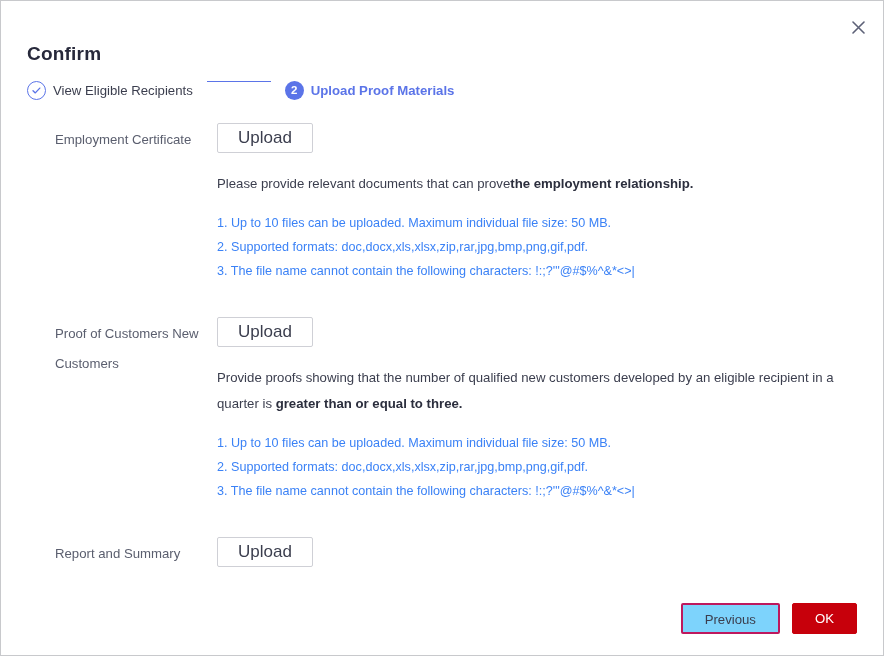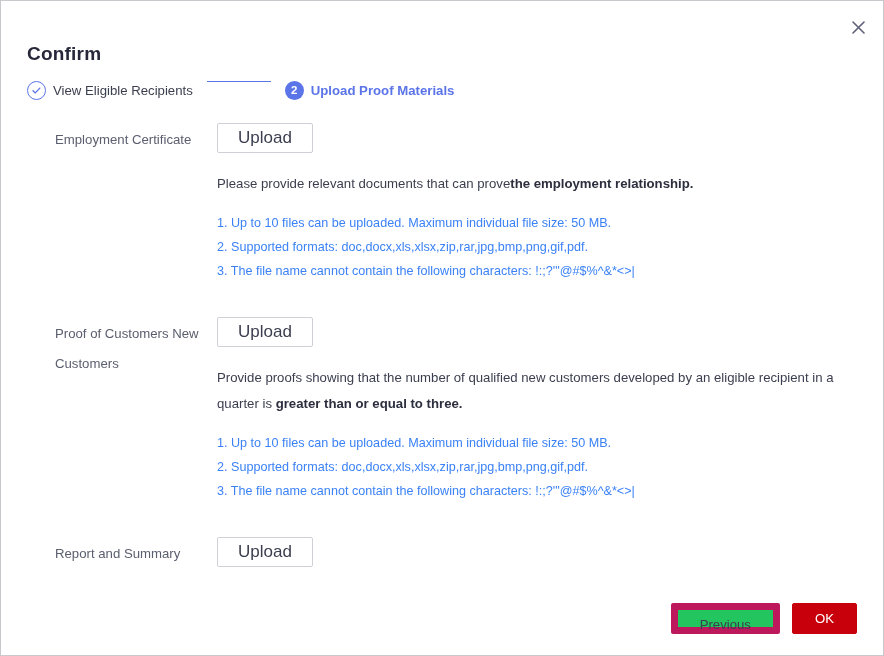--- a/index.html
+++ b/index.html
@@ -188,22 +188,22 @@
     font-size: 13.2px;
     border-radius: 2px;
     cursor: pointer;
     box-sizing: border-box;
     height: 31px;
     line-height: 29px;
     text-align: center;
     padding: 0 22px;
   }
   .btn-secondary {
-    background: #22c55e;
-    border: 7px solid #be185d;
+    background: #7dd3fc;
+    border: 2px solid #be185d;
     color: #3b3e4e;
     min-width: 86px;
   }
   .btn-primary {
     background: #c7000b;
     border: 1px solid #c7000b;
     color: #ffffff;
     min-width: 60px;
     margin-left: 12px;
   }

